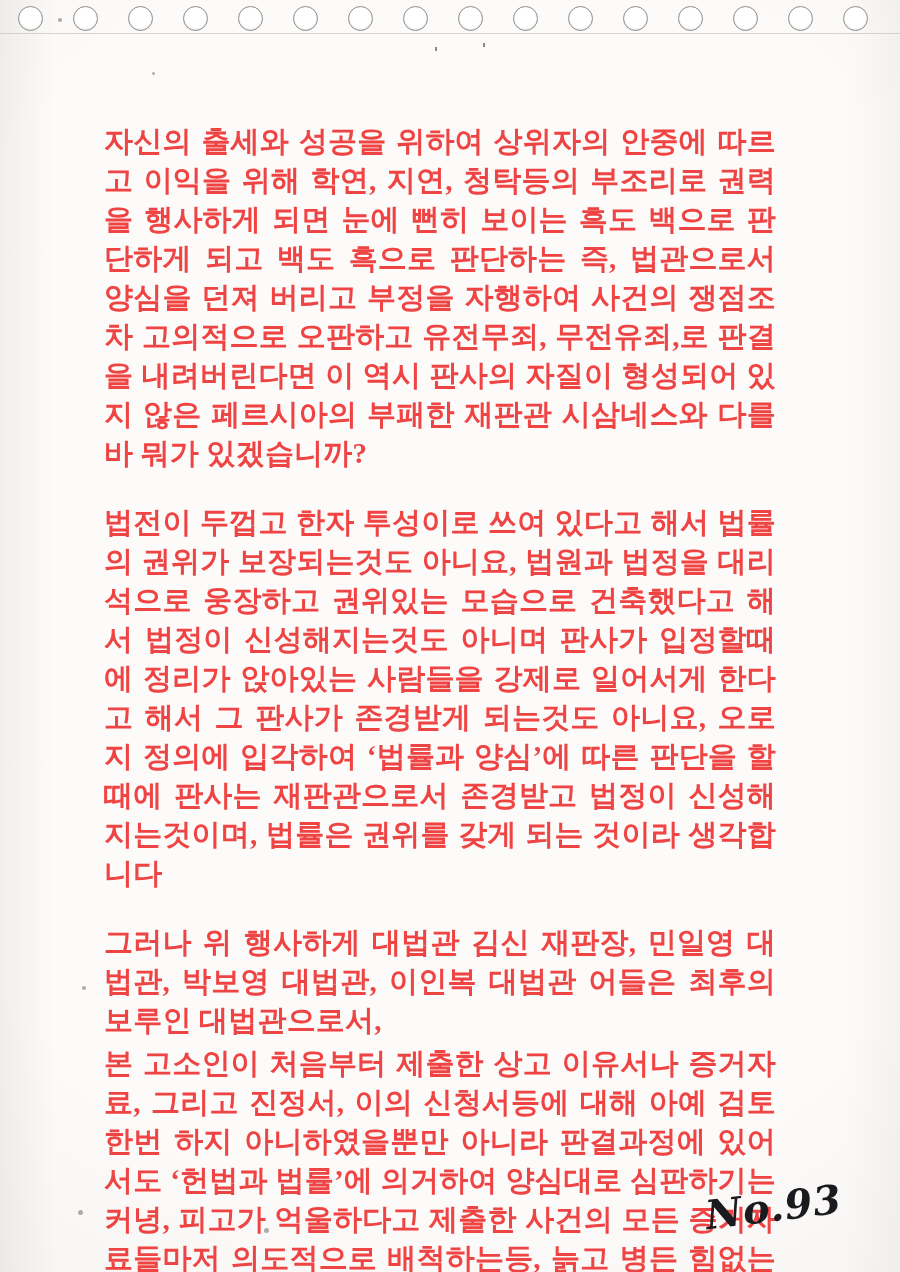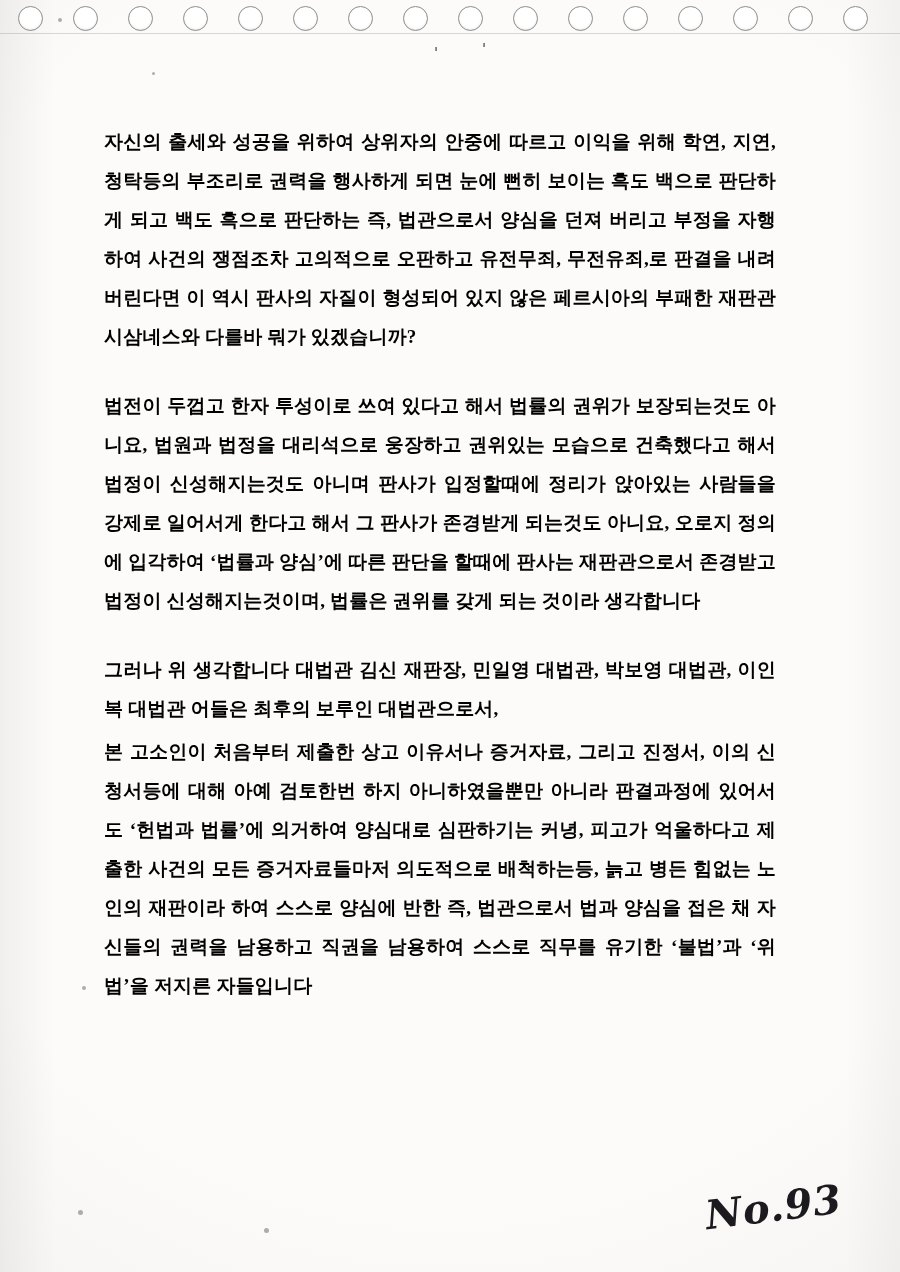--- a/index.html
+++ b/index.html
@@ -54,23 +54,23 @@
   }
   
   .doc-body {
     position: absolute;
     left: 104px;
     top: 122px;
     width: 672px;
   }
   .para {
     margin: 0 0 30px 0;
-    font-size: 19px;
+    font-size: 29px;
     line-height: 39px;
-    color: #000000;
+    color: #ef4444;
     text-align: justify;
     text-justify: inter-character;
     letter-spacing: 0.2px;
     font-weight: 600;
     -webkit-font-smoothing: none;
   }
   .para:last-child { margin-bottom: 4px; }
   .para.tight { margin-bottom: 4px; }
   .para.nojust { text-align: left; }
   .para.lead { margin-bottom: 2px; }
@@ -132,19 +132,19 @@
   <span class="stray-mark" style="left:482px; top:40px;">'</span>
   <span class="speck" style="left:152px; top:72px; width:3px; height:3px;"></span>
   <span class="speck" style="left:58px; top:18px; width:4px; height:4px;"></span>
   <span class="speck" style="left:82px; top:986px; width:4px; height:4px;"></span>
   <span class="speck" style="left:78px; top:1210px; width:5px; height:5px;"></span>
   <span class="speck" style="left:264px; top:1228px; width:5px; height:5px;"></span>
 
   <div class="doc-body">
     <p class="para">자신의 출세와 성공을 위하여 상위자의 안중에 따르고 이익을 위해 학연, 지연, 청탁등의 부조리로 권력을 행사하게 되면 눈에 뻔히 보이는 흑도 백으로 판단하게 되고 백도 흑으로 판단하는 즉, 법관으로서 양심을 던져 버리고 부정을 자행하여 사건의 쟁점조차 고의적으로 오판하고 유전무죄, 무전유죄,로 판결을 내려버린다면 이 역시 판사의 자질이 형성되어 있지 않은 페르시아의 부패한 재판관 시삼네스와 다를바 뭐가 있겠습니까?</p>
     <p class="para">법전이 두껍고 한자 투성이로 쓰여 있다고 해서 법률의 권위가 보장되는것도 아니요, 법원과 법정을 대리석으로 웅장하고 권위있는 모습으로 건축했다고 해서 법정이 신성해지는것도 아니며 판사가 입정할때에 정리가 앉아있는 사람들을 강제로 일어서게 한다고 해서 그 판사가 존경받게 되는것도 아니요, 오로지 정의에 입각하여 ‘법률과 양심’에 따른 판단을 할때에 판사는 재판관으로서 존경받고 법정이 신성해지는것이며, 법률은 권위를 갖게 되는 것이라 생각합니다</p>
-    <p class="para tight">그러나 위 생각합니다 대법관 김신 재판장, 민일영 대법관, 박보영 대법관, 이인복 대법관 어들은 최후의 보루인 대법관으로서,</p>
+    <p class="para tight">그러나 위 행사하게 대법관 김신 재판장, 민일영 대법관, 박보영 대법관, 이인복 대법관 어들은 최후의 보루인 대법관으로서,</p>
     <p class="para">본 고소인이 처음부터 제출한 상고 이유서나 증거자료, 그리고 진정서, 이의 신청서등에 대해 아예 검토한번 하지 아니하였을뿐만 아니라 판결과정에 있어서도 ‘헌법과 법률’에 의거하여 양심대로 심판하기는 커녕, 피고가 억울하다고 제출한 사건의 모든 증거자료들마저 의도적으로 배척하는등, 늙고 병든 힘없는 노인의 재판이라 하여 스스로 양심에 반한 즉, 법관으로서 법과 양심을 접은 채 자신들의 권력을 남용하고 직권을 남용하여 스스로 직무를 유기한 ‘불법’과 ‘위법’을 저지른 자들입니다</p>
   </div>
 
   <div class="page-number">No.93</div>
 
 </div>
 
 </body></html>

